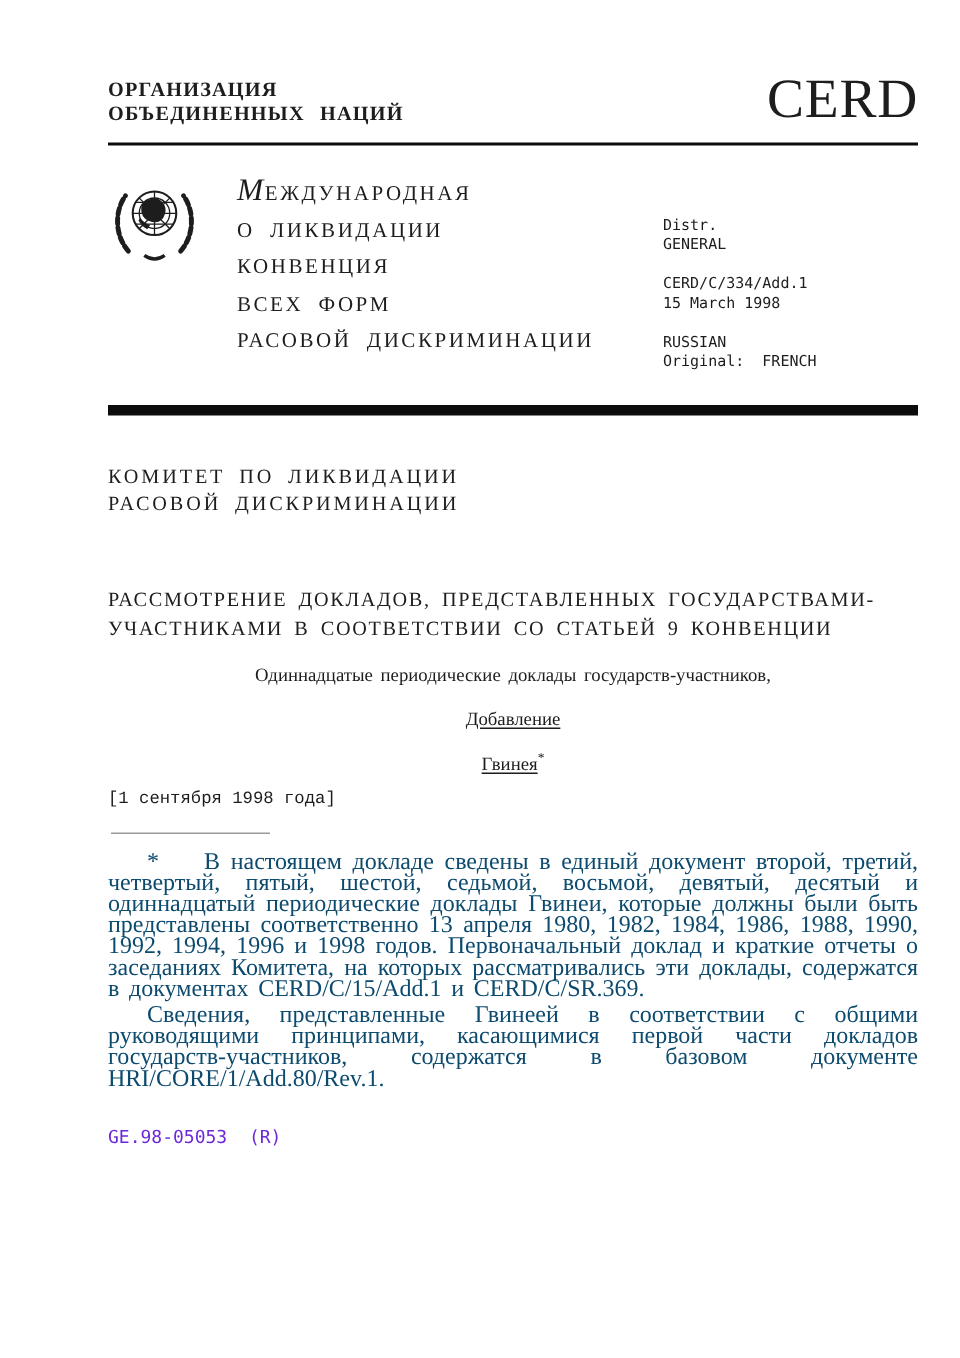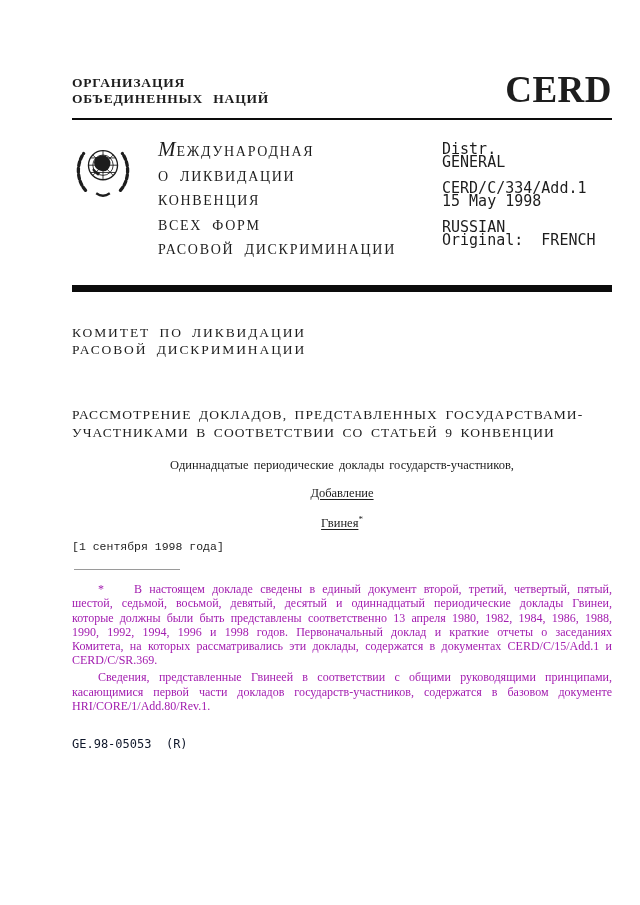--- a/index.html
+++ b/index.html
@@ -10,32 +10,32 @@
     background:#ffffff;
     box-sizing:border-box;
     padding:52px 28px 0 72px;
     font-family:"Liberation Serif","DejaVu Serif",serif;
     color:#1d1d1d;
     overflow:hidden;
   }
   .mono{font-family:"DejaVu Sans Mono","Liberation Mono",monospace;white-space:pre;}
 
   
-  .header{display:flex;justify-content:space-between;align-items:center;margin-top:23px;}
+  .header{display:flex;justify-content:space-between;align-items:center;}
   .org-name{font-weight:bold;font-size:13.5px;line-height:16px;letter-spacing:.8px;word-spacing:6px;}
-  .doc-symbol{font-weight:bold;font-size:37px;line-height:34px;letter-spacing:.5px;margin-top:-2px;}
+  .doc-symbol{font-weight:normal;font-size:37px;line-height:34px;letter-spacing:.5px;margin-top:-2px;}
   .rule-thin{border:none;border-top:2px solid #0c0c0c;margin:11px 0 0 0;}
 
   
   .masthead{display:flex;margin-top:17px;}
   .emblem{width:62px;height:64px;flex:0 0 62px;margin-top:2px;}
   .convention{margin-left:24px;font-size:14px;letter-spacing:1.7px;line-height:24.5px;word-spacing:5px;}
   .conv-first::first-letter{font-size:21px;font-style:italic;letter-spacing:1px;}
   .distr{margin-left:auto;width:170px;font-family:"DejaVu Sans Mono","Liberation Mono",monospace;
-         font-size:15px;line-height:13px;padding-top:6px;}
+         font-size:10px;line-height:13px;padding-top:6px;margin-top:24px;}
   .distr div{white-space:pre;}
   .distr .group{margin-bottom:13px;}
 
   .rule-thick{height:7px;background:#0c0c0c;margin-top:22px;}
 
   .committee{margin-top:32px;font-size:13.5px;letter-spacing:1.9px;word-spacing:4px;line-height:17.5px;}
 
   .doc-title{margin-top:47px;text-align:left;font-size:13.5px;letter-spacing:1.1px;word-spacing:3px;line-height:18.5px;}
 
   .subtitle{margin-top:13px;text-align:center;font-size:12.5px;line-height:18.5px;word-spacing:2px;}
@@ -46,28 +46,28 @@
 
   .country{margin-top:13px;text-align:center;font-size:12.5px;}
   .country .cname{text-decoration:underline;text-underline-offset:2px;}
   .country sup{font-size:9px;}
 
   .date-line{margin-top:9px;text-align:left;margin-right:33px;
              font-family:Liberation Mono, monospace;font-size:11.5px;}
 
   .fn-sep{margin-top:16px;width:106px;border:none;border-top:1.5px solid #9a9a9a;margin-left:2px;}
 
-  .footnote{font-size:12px;line-height:14.2px;text-align:justify;word-spacing:2.5px;color:#a21caf;}
+  .footnote{font-size:16px;line-height:14.2px;text-align:justify;word-spacing:2.5px;color:#0c4a6e;}
   .footnote p{margin:0;}
   .fn-p1{margin-top:12px !important;}
   .fn-p2{margin-top:3px !important;text-indent:26px;}
   .sp-a{display:inline-block;width:26px;}
   .sp-b{display:inline-block;width:30px;}
 
-  .ge{margin-top:24px;font-size:12px;color:#0f172a;}
+  .ge{margin-top:24px;font-size:12px;color:#6d28d9;}
 </style>
 </head>
 <body>
 
 <div class="page">
 
   <div class="header">
     <div class="org-name">
       <div>ОРГАНИЗАЦИЯ</div>
       <div>ОБЪЕДИНЕННЫХ НАЦИЙ</div>
@@ -100,21 +100,21 @@
       <div>О ЛИКВИДАЦИИ</div>
       <div>КОНВЕНЦИЯ</div>
       <div>ВСЕХ ФОРМ</div>
       <div>РАСОВОЙ ДИСКРИМИНАЦИИ</div>
     </div>
 
     <div class="distr">
       <div>Distr.</div>
       <div class="group">GENERAL</div>
       <div>CERD/C/334/Add.1</div>
-      <div class="group">15 May 1998</div>
+      <div class="group">15 March 1998</div>
       <div>RUSSIAN</div>
       <div>Original:  FRENCH</div>
     </div>
   </div>
 
   <div class="rule-thick"></div>
 
   <div class="committee">
     <div>КОМИТЕТ ПО ЛИКВИДАЦИИ</div>
     <div>РАСОВОЙ ДИСКРИМИНАЦИИ</div>

